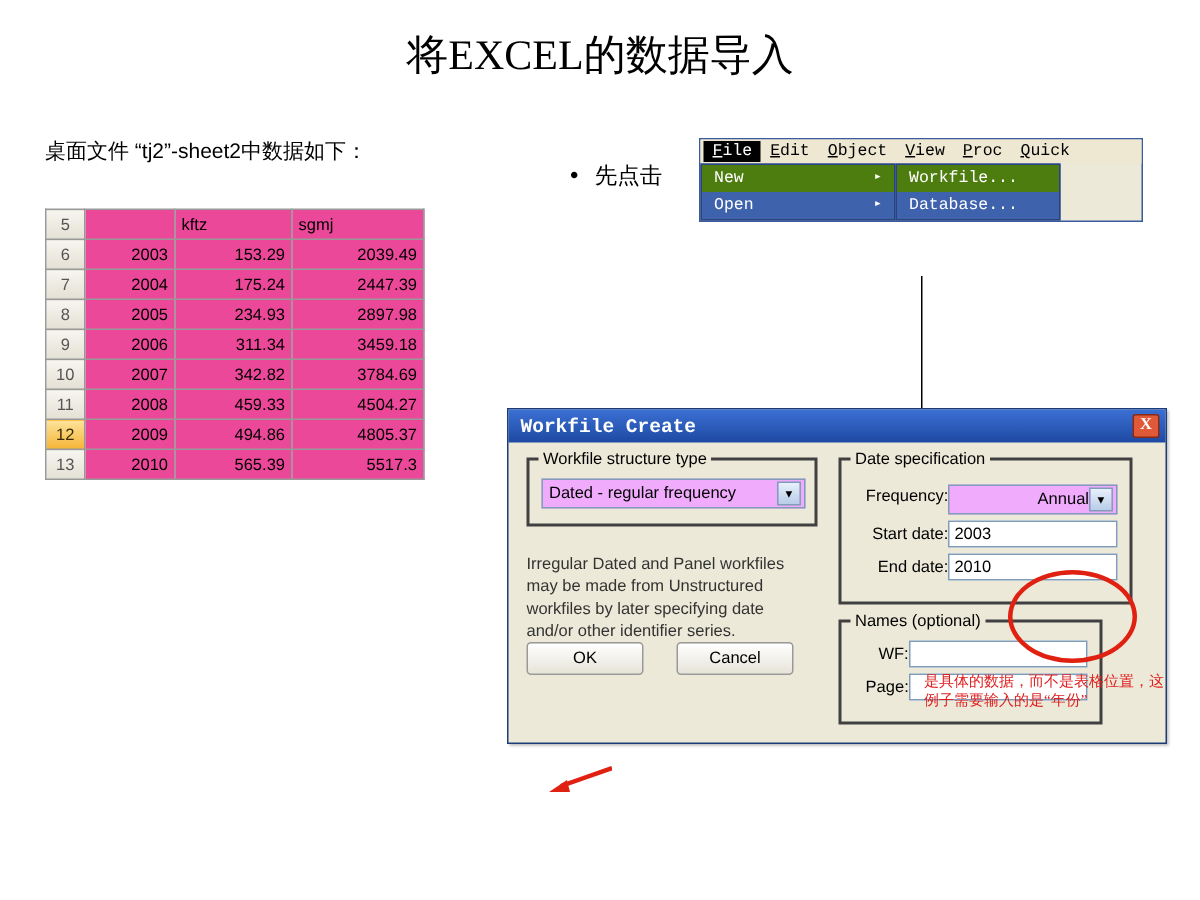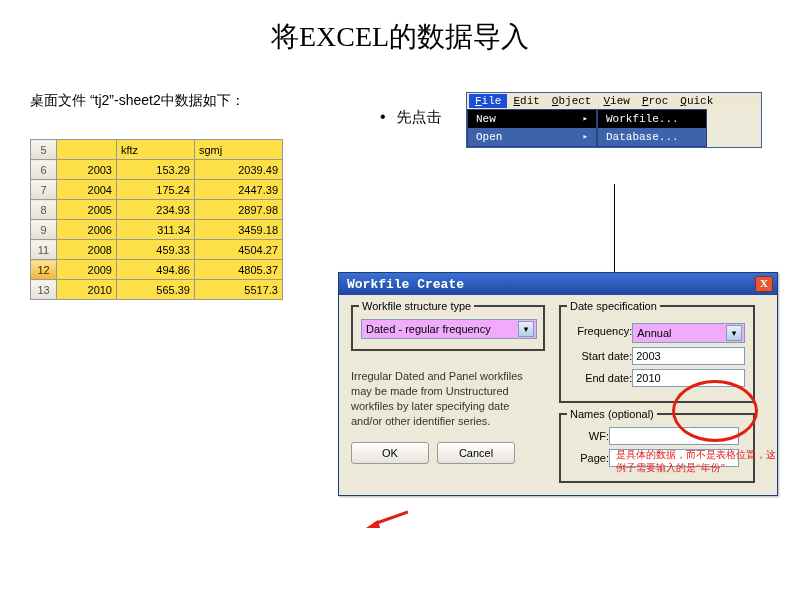--- a/index.html
+++ b/index.html
@@ -1,62 +1,62 @@
 <!DOCTYPE html>
 <html><head>
 <meta charset="utf-8">
 <style>
 * { box-sizing: border-box; margin: 0; padding: 0; }
 body { width: 800px; height: 600px; background: #fff; font-family: "SimSun", "Microsoft YaHei", sans-serif; position: relative; overflow: hidden; }
 .title { font-size: 28px; text-align: center; padding-top: 18px; font-family: "SimSun", serif; }
 .left-col { position: absolute; left: 30px; top: 90px; width: 300px; }
 .subtitle { font-size: 14px; line-height: 1.5; }
 .excel-table { border-collapse: collapse; margin-top: 28px; font-family: Tahoma, sans-serif; font-size: 11px; }
-.excel-table td, .excel-table th { border: 1px solid #999; height: 20px; text-align: right; padding: 0 4px; background: #fde047; }
+.excel-table td, .excel-table th { border: 1px solid #999; height: 20px; text-align: right; padding: 0 4px; background: #ec4899; }
 .excel-table .rowhdr { width: 26px; background: linear-gradient(#f7f5f0,#e4e0d4); color: #555; text-align: center; border-right: 1px solid #999; }
 .excel-table .rowhdr.active { background: linear-gradient(#fce39a,#f5b436); color: #3a2a00; }
 .excel-table .c1 { width: 60px; }
 .excel-table .c2 { width: 78px; }
 .excel-table .c3 { width: 88px; }
 .right-col { position: absolute; left: 380px; top: 108px; }
 .click-label { font-size: 15px; }
 .bullet { display:inline-block; width:12px; }
 .menubar { position: absolute; left: 466px; top: 92px; width: 296px; border: 1px solid #3b5aa0; background: #ece9d8; font-family: Tahoma, "Courier New", monospace; font-size: 11px; }
 .menubar-row { display: flex; gap: 0; background: #eee7d2; padding: 1px 2px; }
 .menubar-row span { padding: 1px 6px; }
 .menubar-row span u { text-decoration: underline; }
-.menubar-row .file { background: #1d4ed8; color: #fff; }
+.menubar-row .file { background: #000000; color: #fff; }
 .submenu { display: flex; }
 .menu-col { background: #3f62ad; color: #fff; border: 1px solid #2a4480; font-size: 11px; }
 .menu-col div { padding: 3px 8px; display:flex; justify-content: space-between; gap:18px; }
 .menu-col.left { width: 130px; }
 .menu-col.right { width: 110px; }
-.menu-col .hi { background: #000000; }
+.menu-col .hi { background: #4d7c0f; }
 .menu-col .arrow { font-size: 9px; }
 .line { position: absolute; background: #000; }
 .line1 { left: 614px; top: 184px; width: 1px; height: 88px; }
 .dialog { position: absolute; left: 338px; top: 272px; width: 440px; border: 1px solid #1b3c78; background: #ece9d8; font-family: Tahoma, sans-serif; font-size: 11px; box-shadow: 1px 1px 2px rgba(0,0,0,0.3); }
 .dlg-title { background: linear-gradient(#3b70d4,#1e49a3); color: #fff; font-weight: bold; display:flex; justify-content:space-between; align-items:center; padding: 3px 4px 3px 8px; font-family: "Courier New", monospace; font-size: 13px; }
 .dlg-close { width: 18px; height: 16px; background: #e05a3a; border: 1px solid #8a2a15; color: #fff; text-align: center; line-height: 13px; font-weight: bold; font-size: 11px; font-family: Tahoma; border-radius: 2px; }
 .dlg-body { padding: 10px 12px 12px; display: flex; gap: 14px; }
 .fieldset { border: 2px solid #404040; padding: 8px 8px 10px; position: relative; }
 .fieldset .legend { position: absolute; top: -7px; left: 6px; background: #ece9d8; padding: 0 3px; font-size: 11px; }
 .fs-left { width: 194px; }
 .fs-right-top { width: 196px; }
-.fs-right-bot { width: 196px; margin-top: 10px; padding-left: 12px; }
+.fs-right-bot { width: 176px; margin-top: 10px; padding-left: 12px; }
 .select-box { width: 176px; height: 20px; border: 1px solid #7f9db9; background: #f0abfc; display:flex; align-items:center; justify-content:space-between; padding: 0 2px 0 4px; margin-top: 4px; }
 .select-arrow { width:16px; height:16px; background: linear-gradient(#e8f0fb,#b8cde8); border:1px solid #7f9db9; text-align:center; line-height:14px; font-size:9px; }
 .hint { font-size: 11px; color: #333; margin-top: 18px; line-height: 1.35; width: 184px; }
 .row { display:flex; align-items:center; margin: 4px 0; gap: 0; }
 .row label { width: 64px; text-align: right; font-size: 11px; }
 .input { height: 18px; border: 1px solid #7f9db9; background: #fff; padding: 0 3px; font-size: 11px; display:flex; align-items:center; }
-.freq-sel { width: 114px; }
+.freq-sel { width: 114px; justify-content: flex-end; }
 .date-in { width: 114px; }
 .wf-in { width: 130px; }
-.btnrow { display: flex; gap: 8px; margin-top: 14px; }
+.btnrow { display: flex; gap: 22px; }
 .winbtn { width: 78px; height: 22px; border: 1px solid #999; background: linear-gradient(#fff,#e6e3d8); border-radius: 3px; text-align:center; line-height:20px; font-size: 11px; }
 .ring { position: absolute; left: 672px; top: 380px; width: 86px; height: 62px; border: 3px solid #e02010; border-radius: 50%; pointer-events: none; }
 .red-note { position: absolute; left: 616px; top: 448px; width: 160px; font-size: 10px; color: #e02020; line-height: 1.3; font-family: "SimSun"; }
 .arrow-red { position: absolute; left: 366px; top: 510px; width: 42px; height: 18px; pointer-events:none; }
 </style>
 </head>
 <body>
 
 <div class="title">将EXCEL的数据导入</div>
 
@@ -88,20 +88,26 @@
           <td class="c2">234.93</td>
           <td class="c3">2897.98</td>
         </tr>
     <tr>
           <td class="rowhdr">9</td>
           <td class="c1">2006</td>
           <td class="c2">311.34</td>
           <td class="c3">3459.18</td>
         </tr>
     <tr>
+          <td class="rowhdr">10</td>
+          <td class="c1">2007</td>
+          <td class="c2">342.82</td>
+          <td class="c3">3784.69</td>
+        </tr>
+    <tr>
           <td class="rowhdr">11</td>
           <td class="c1">2008</td>
           <td class="c2">459.33</td>
           <td class="c3">4504.27</td>
         </tr>
     <tr>
           <td class="rowhdr active">12</td>
           <td class="c1">2009</td>
           <td class="c2">494.86</td>
           <td class="c3">4805.37</td>

